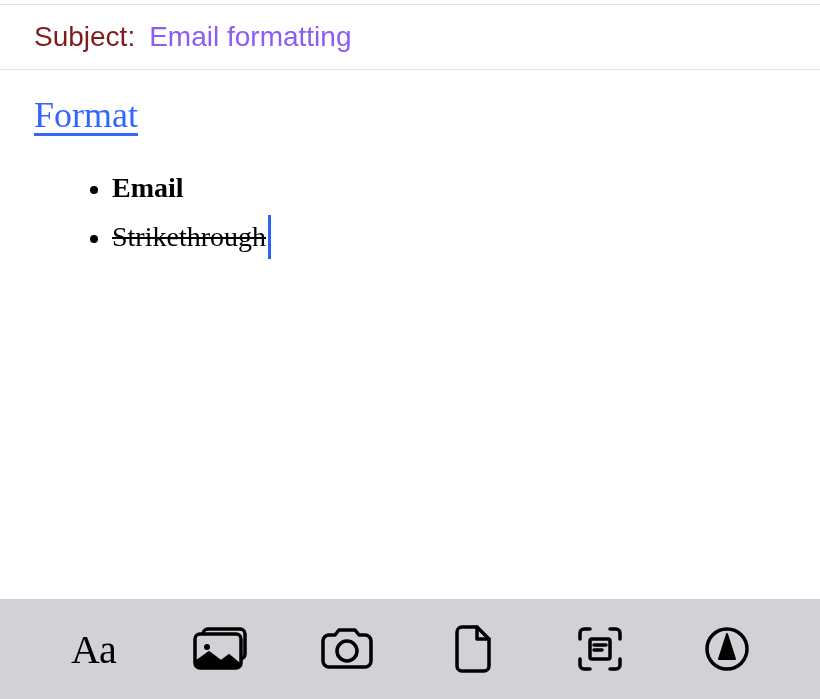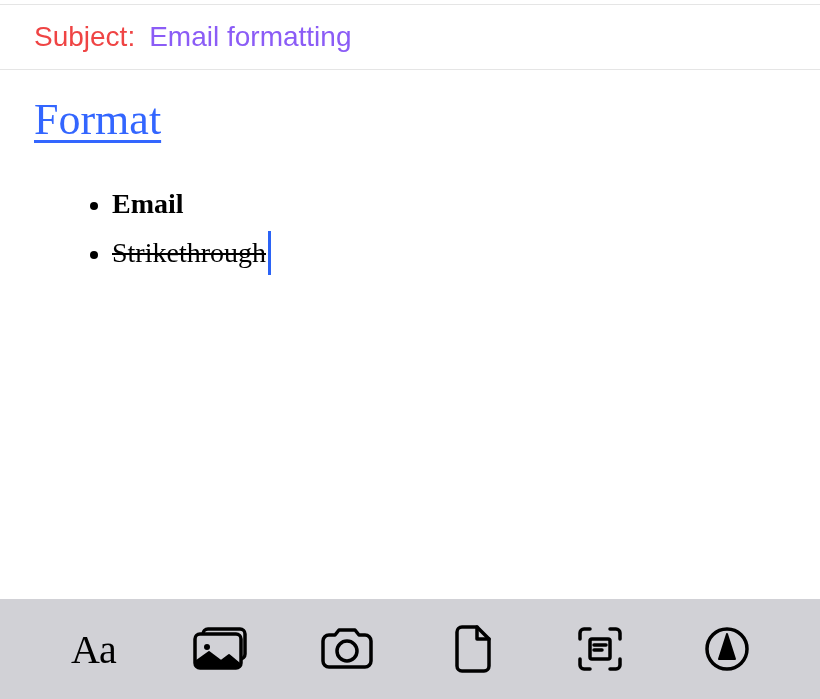--- a/index.html
+++ b/index.html
@@ -1,23 +1,23 @@
 <!DOCTYPE html>
 <html><head>
   <meta charset="utf-8">
   <style>
     * { margin: 0; padding: 0; box-sizing: border-box; }
     html, body { width: 820px; height: 699px; overflow: hidden; font-family: -apple-system, BlinkMacSystemFont, "Segoe UI", sans-serif; background: #fff; }
     .top-divider { height: 1px; background: #e5e5e5; margin-top: 4px; }
     .subject-row { display: flex; align-items: center; padding: 16px 34px; font-size: 28px; }
-    .subject-label { color: #ef4444; margin-right: 14px; }
+    .subject-label { color: #7f1d1d; margin-right: 14px; }
     .subject-value { color: #8b5cf6; }
     .subject-divider { height: 1px; background: #e5e5e5; }
     .body-area { padding: 24px 34px 0 34px; font-family: Georgia, "Times New Roman", serif; }
-    .heading { font-size: 44px; color: #3366ff; text-decoration: underline; text-decoration-thickness: 3px; text-underline-offset: 6px; font-weight: 400; margin-bottom: 34px; }
+    .heading { font-size: 36px; color: #3366ff; text-decoration: underline; text-decoration-thickness: 3px; text-underline-offset: 6px; font-weight: 400; margin-bottom: 27px; }
     .bullet-list { list-style: disc; padding-left: 78px; }
     .bullet-list li { font-size: 28px; line-height: 1.75; color: #000; }
     .bullet-list li::marker { font-size: 26px; }
     .bold-item { font-weight: 700; }
     .strike-item { text-decoration: line-through; text-decoration-thickness: 2px; }
     .cursor-wrap { position: relative; }
     .caret { position: absolute; width: 3px; height: 44px; background: #2b63f6; top: -6px; margin-left: 2px; }
     .toolbar { position: absolute; left: 0; bottom: 0; width: 820px; height: 100px; background: #d1d1d6; display: flex; align-items: center; justify-content: space-around; padding: 0 30px; }
     .tool-btn { width: 80px; height: 80px; display: flex; align-items: center; justify-content: center; }
     .aa-icon { font-family: -apple-system, Georgia, serif; font-size: 40px; font-weight: 500; letter-spacing: -1px; }

